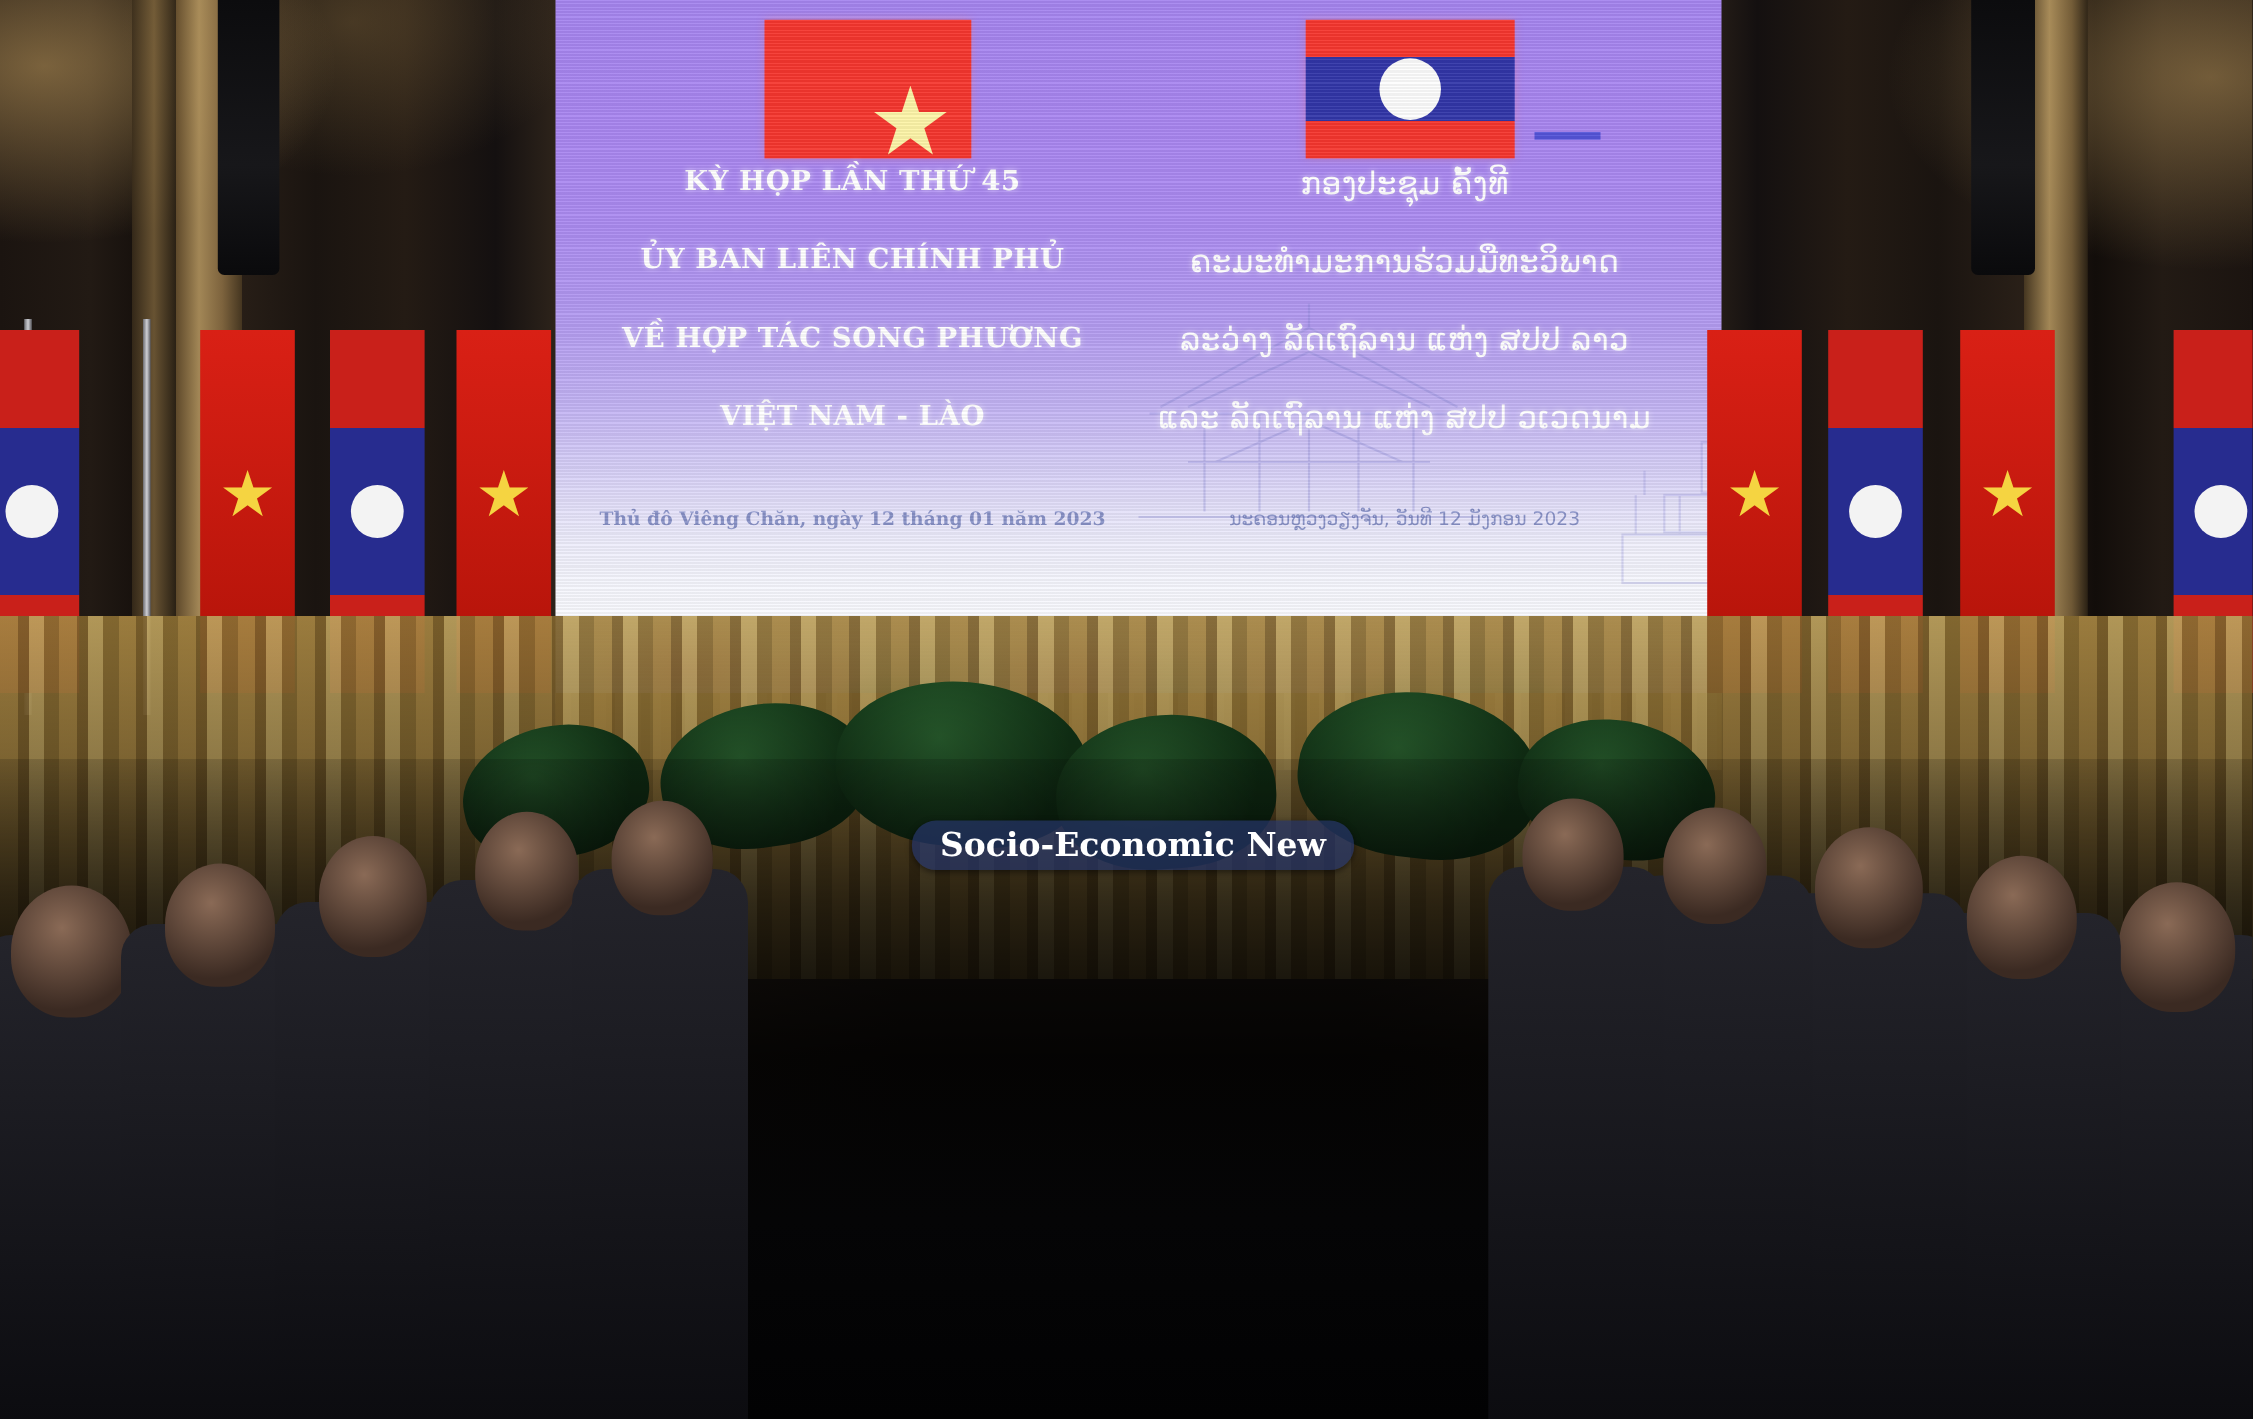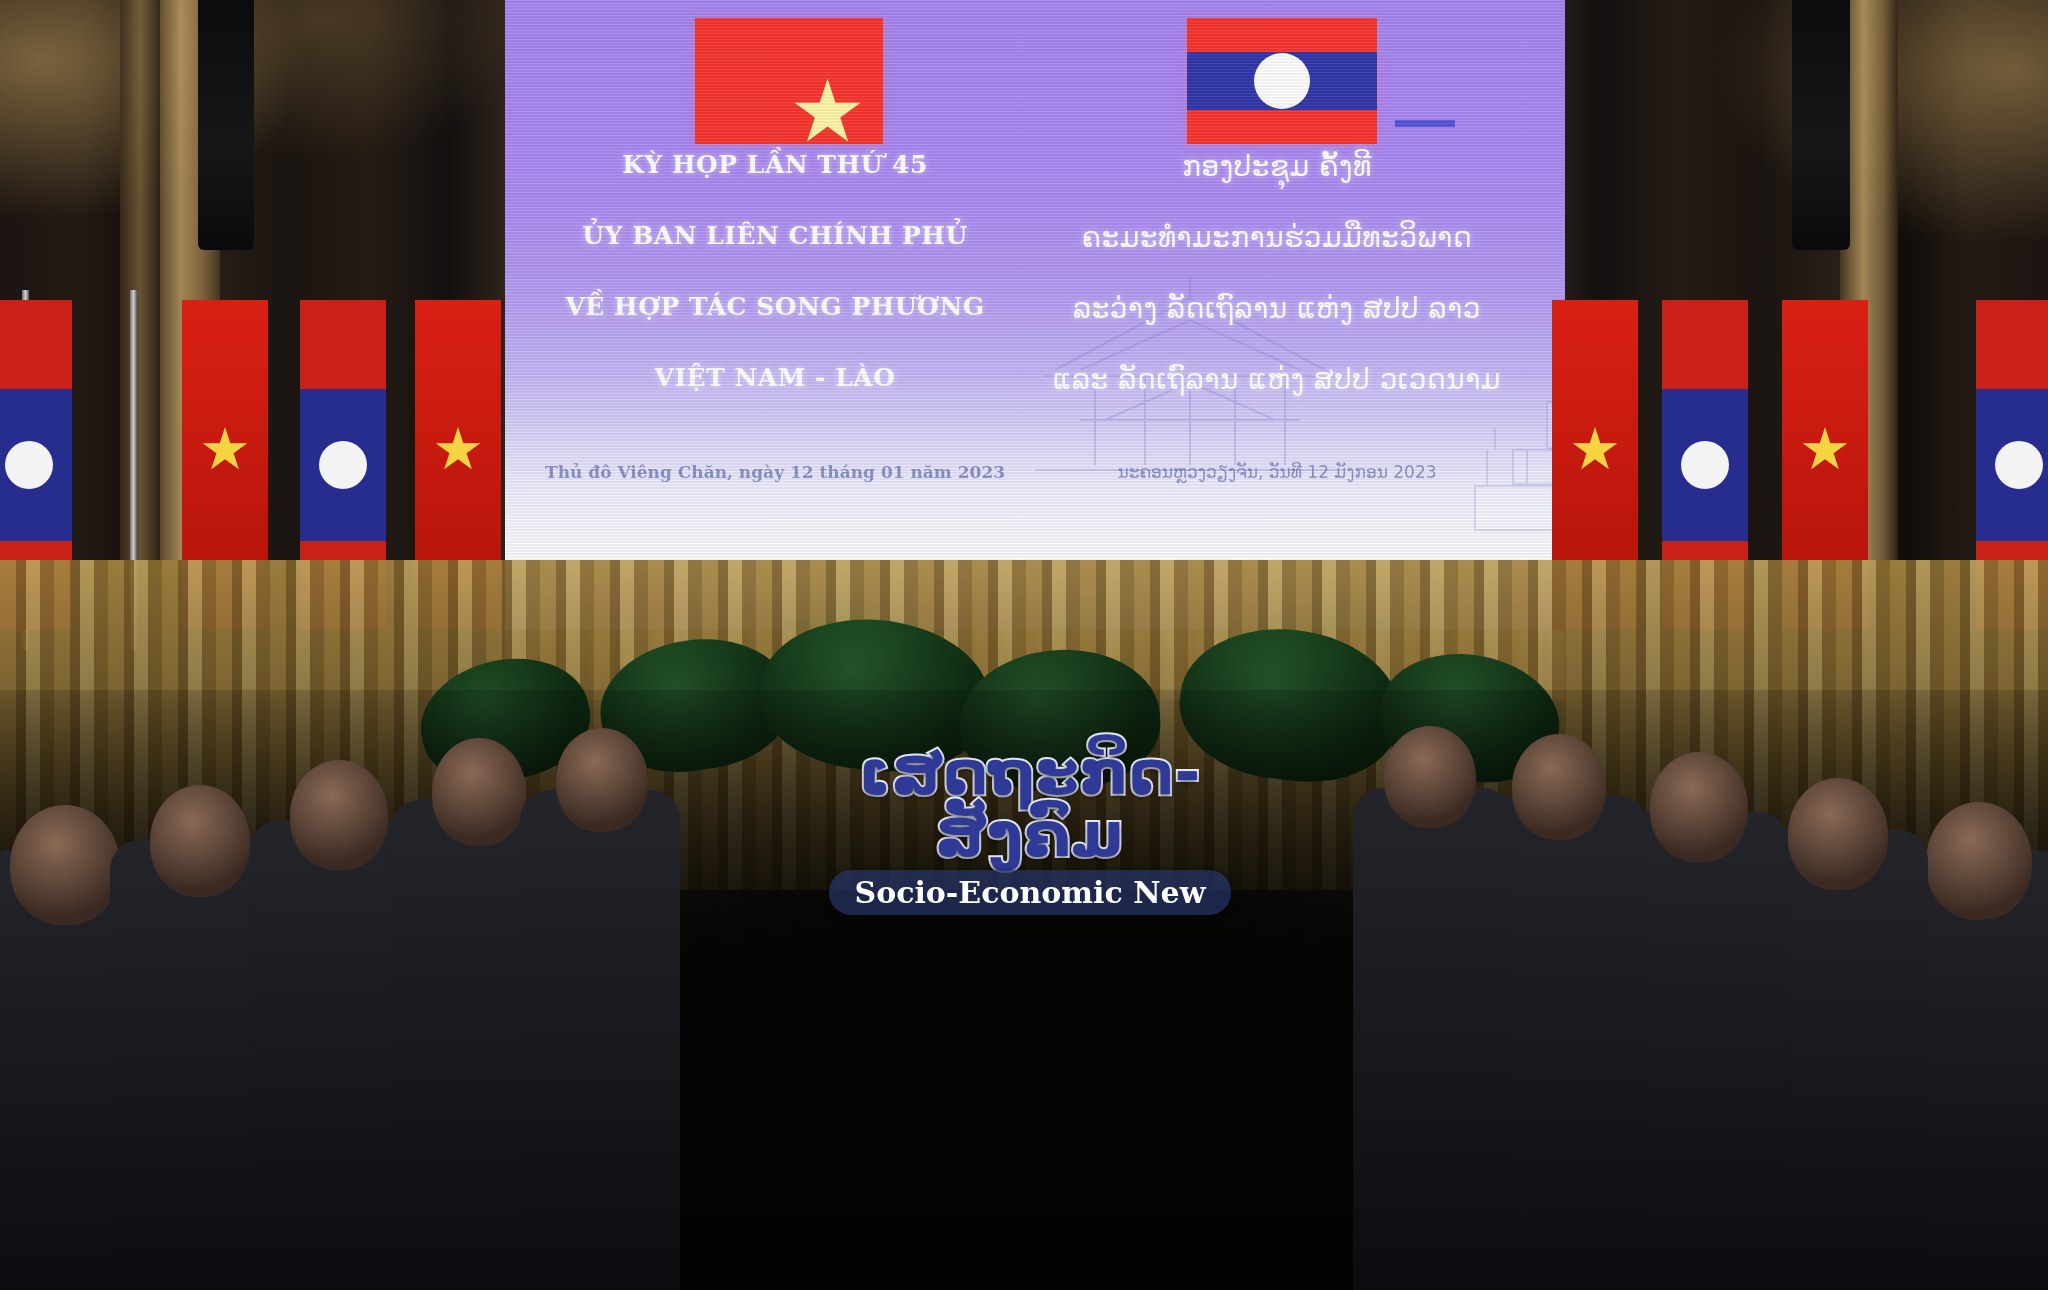--- a/index.html
+++ b/index.html
@@ -367,18 +367,17 @@
       <div class="torso" style="right:400px;top:106px;width:170px;height:494px"></div>
       <div class="head" style="right:442px;top:44px;width:94px;height:106px"></div>
       <div class="torso" style="right:535px;top:98px;width:160px;height:502px"></div>
       <div class="head" style="right:572px;top:36px;width:92px;height:102px"></div>
 
     </div>
 
   </div>
 
   <div class="watermark">
-    <div class="wm-lao">ເສດຖະກິດ-ສັງຄົມ</div>
     <div class="wm-en">Socio-Economic New</div>
   </div>
 
 
 </div>
 
 </body></html>

